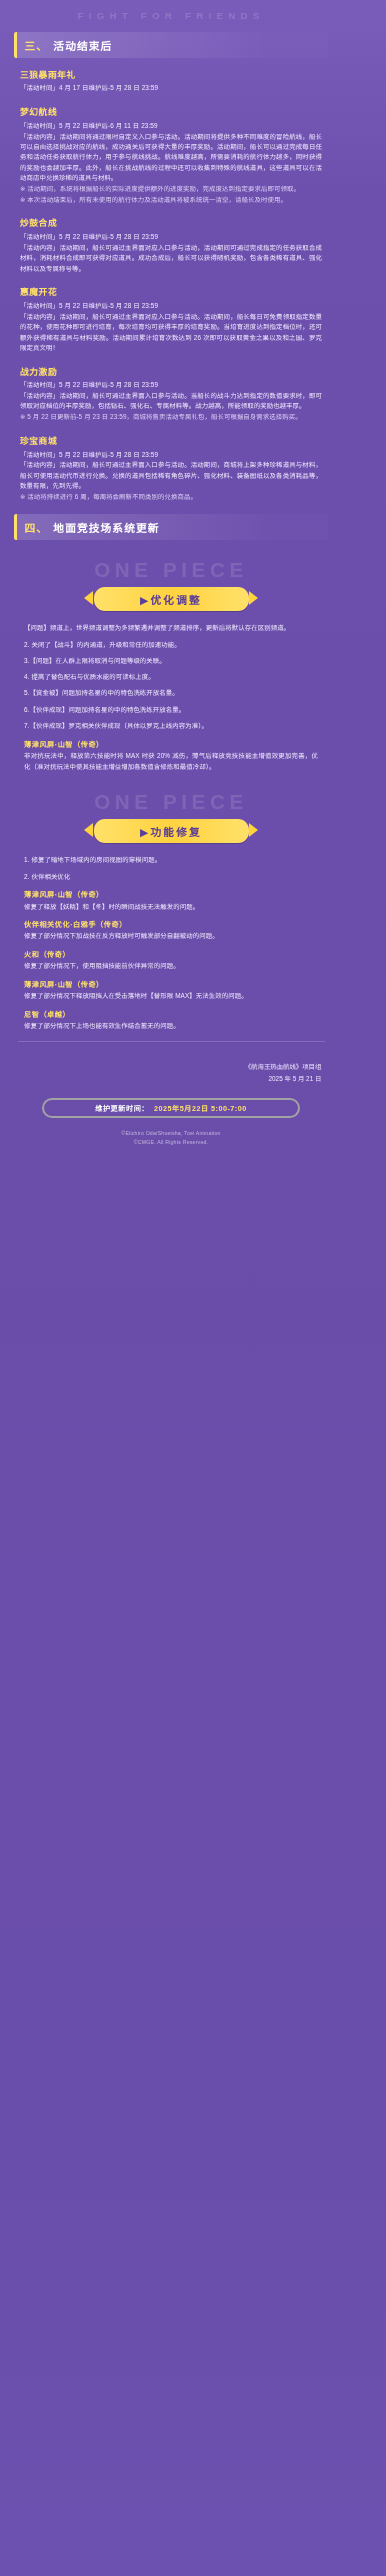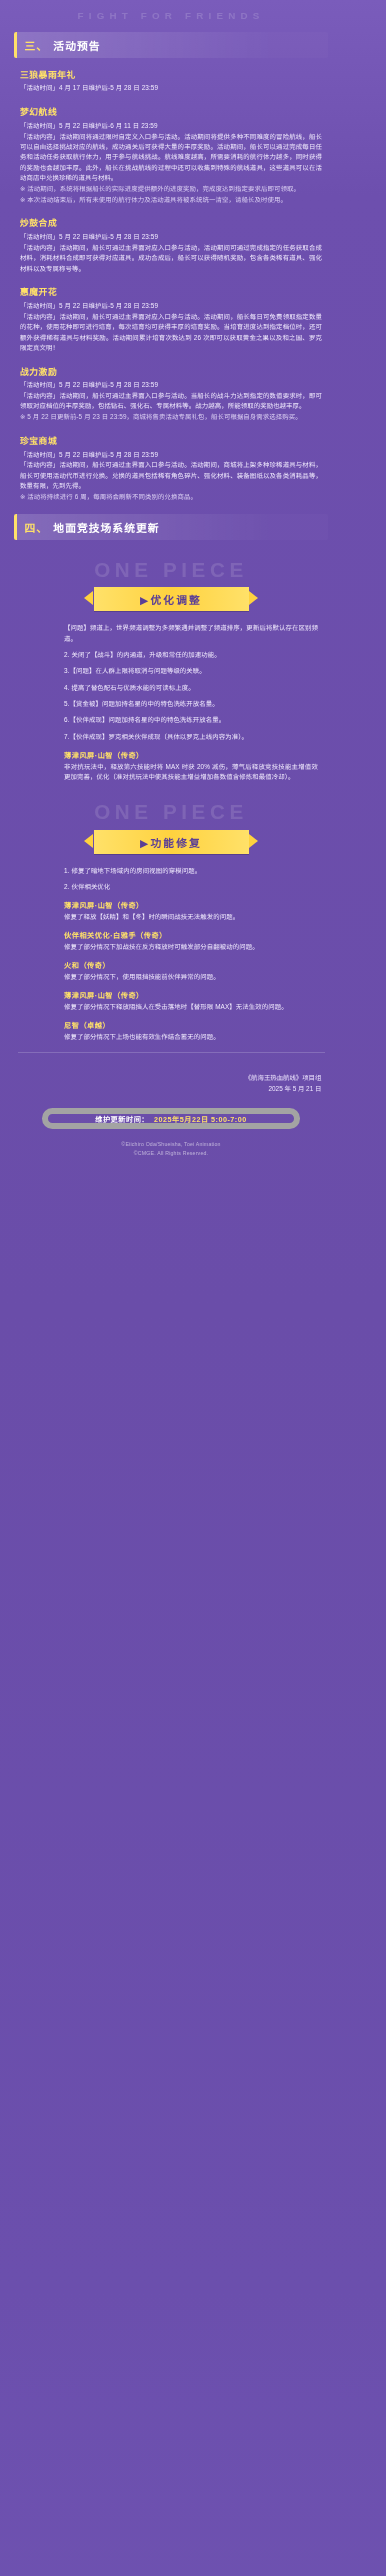--- a/index.html
+++ b/index.html
@@ -103,36 +103,36 @@
     height: 24px;
     background: linear-gradient(90deg,#ffe169 0%, #ffd23f 50%, #ffe169 100%);
     color: #5b3f96;
     font-size: 10.8px;
     font-weight: bold;
     letter-spacing: 2.1px;
     display: flex;
     align-items: center;
     justify-content: center;
     position: relative;
-    border-radius: 0;
+    border-radius: 11px;
     box-shadow: 0 1px 0 rgba(0,0,0,0.18);
   }
   .ribbon::before, .ribbon::after {
     content: "";
     position: absolute;
     top: 4.1px;
     width: 0; height: 0;
     border-top: 7.7px solid transparent;
     border-bottom: 7.7px solid transparent;
   }
   .ribbon::before { left: -9.3px; border-right: 9.3px solid #ffd23f; }
   .ribbon::after  { right: -9.3px; border-left: 9.3px solid #ffd23f; }
 
   
-  .nlist { padding: 0 24px; margin-left: 40px; }
+  .nlist { padding: 0 24px; }
   .nitem {
     font-size: 6.4px;
     line-height: 1.66;
     color: #f2ecff;
     margin-bottom: 5.7px;
     text-align: justify;
     letter-spacing: 0.1px;
   }
 
   .char-head {
@@ -148,21 +148,21 @@
     text-align: right;
     padding: 10.3px 20.6px 0 0;
     font-size: 6.4px;
     line-height: 1.8;
     color: #efe7ff;
   }
   .footer-bar {
     margin: 13.4px auto 8.2px auto;
     width: 258px;
     height: 20.6px;
-    border: 6px solid #a3a3a3;
+    border: 2px solid #a3a3a3;
     border-radius: 10.3px;
     display: flex;
     align-items: center;
     justify-content: center;
     font-size: 7.2px;
     font-weight: bold;
     color: #ffffff;
     letter-spacing: 0.5px;
   }
   .footer-bar .time { color: #ffe169; margin-left: 5px; }
@@ -182,21 +182,21 @@
 </style>
 </head>
 <body>
 
 <div class="page">
 
   <div class="top-banner">FIGHT FOR FRIENDS</div>
 
   <div class="sec-header">
     <span class="num">三、</span>
-    <span>活动预告</span>
+    <span>活动结束后</span>
   </div>
 
   <div class="block">
 
     <div class="entry">
       <div class="entry-title">三狼暴雨年礼</div>
       <div class="line">「活动时间」4 月 17 日维护后-5 月 28 日 23:59</div>
     </div>
 
     <div class="entry">

